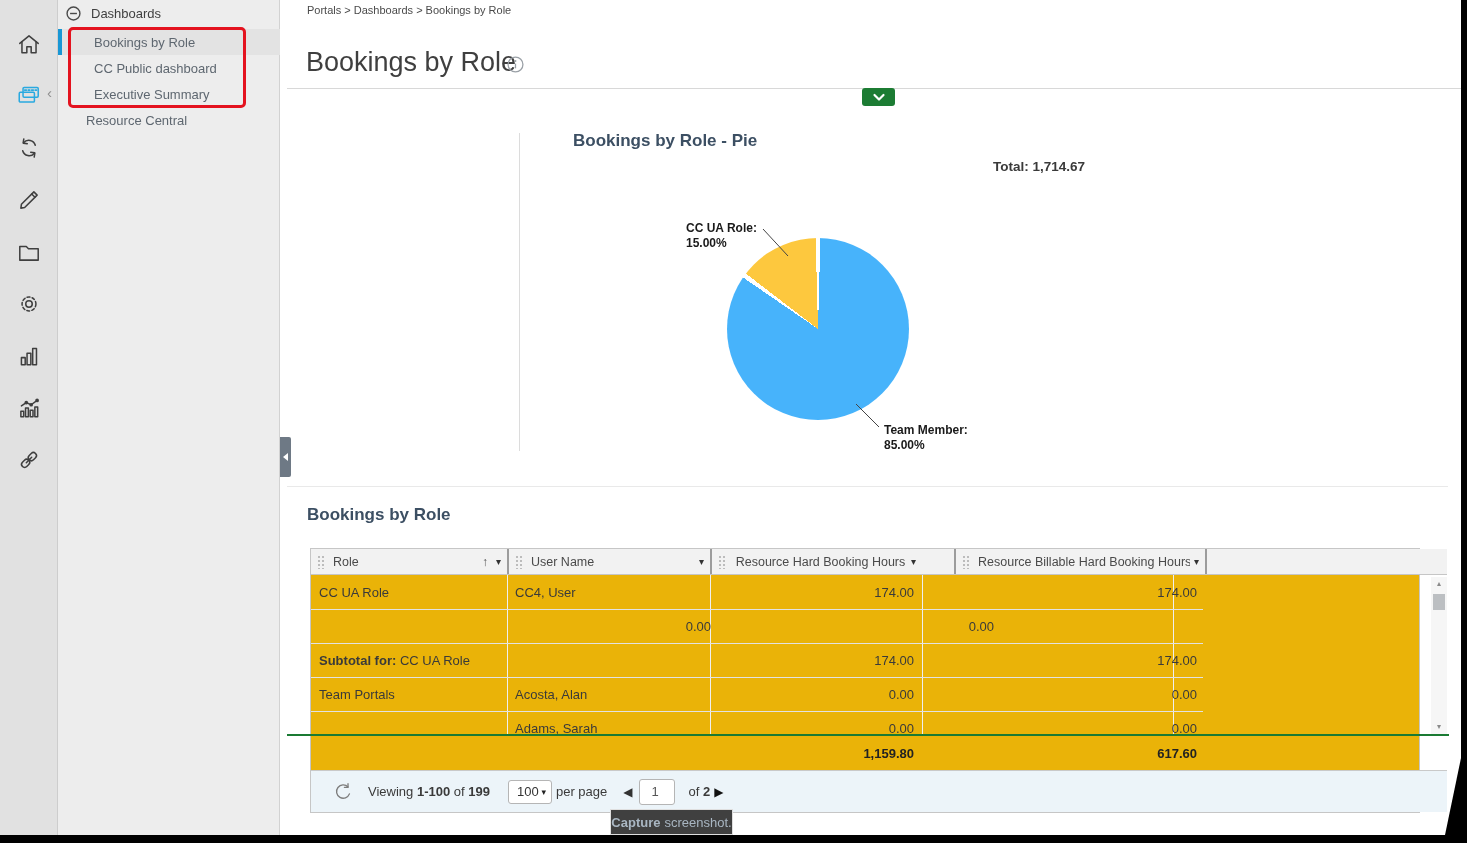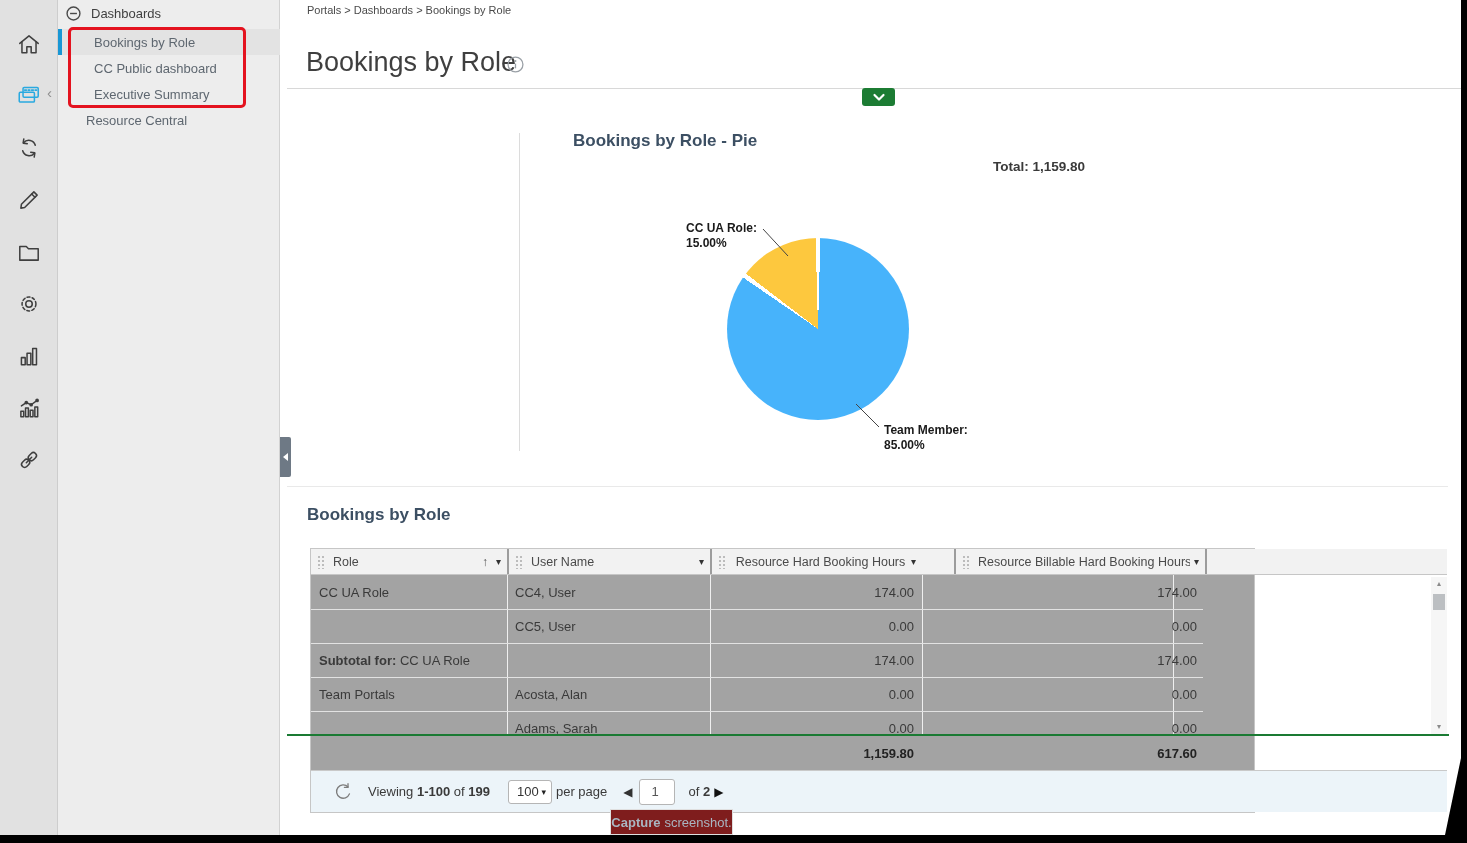--- a/index.html
+++ b/index.html
@@ -51,21 +51,21 @@
       #ffffff 358.5deg 360deg);
   }
   .pie-callout { font-size:12px; font-weight:700; color:#1a1a1a; line-height:15px; }
   .callout-1 { left:686px; top:221px; }
   .callout-2 { left:884px; top:423px; }
   .connector-svg { left:519px; top:130px; width:580px; height:330px; pointer-events:none; }
   .chart-bottom-line { left:287px; top:486px; width:1161px; height:1px; background:#e9e9e9; }
 
   
   .section-title { left:307px; top:505px; font-size:17px; font-weight:700; color:#3c4f63; }
-  .grid { left:310px; top:548px; width:945px; height:265px; border:1px solid #c6c6c6; background:#a3a3a3;padding-left:6px; }
+  .grid { left:310px; top:548px; width:1110px; height:265px; border:1px solid #c6c6c6; background:#eab308;padding-left:6px; }
   .thead { position:absolute; left:0; top:0; width:1136px; height:26px; background:#f2f2f2; border-bottom:1px solid #c6c6c6; display:flex; }
   .th { position:relative; display:flex; align-items:center; padding:0 6px; font-size:12.5px; color:#4a4a4a; }
   .th + .th { border-left:2px solid #9c9c9c; }
   .th .dots { width:8px; height:15px; margin-right:8px; flex:none;
     background-image:radial-gradient(#bcbcbc 1px, transparent 1.1px); background-size:4px 4px; background-position:0 1px; }
   .th .lbl { flex:1; white-space:nowrap; overflow:hidden; }
   .th .lbl.center { text-align:center; }
   .th .sort { font-size:12px; color:#555; margin:0 4px 0 2px; }
   .th .caret { font-size:10px; color:#333; margin-left:4px; flex:none; }
   .c1 { width:196px; } .c2 { width:203px; } .c3 { width:212px; } .c4 { width:251px;margin-left:32px; } .c5 { flex:1; }
@@ -94,21 +94,21 @@
   .sel-box { margin-left:18px; width:44px; height:24px; background:#fff; border:1px solid #b5b5b5; border-radius:3px; display:flex; align-items:center; padding:0 5px 0 8px; }
   .sel-box .val { flex:1; font-size:13px; color:#333; }
   .sel-box .caret { font-size:9px; color:#222; }
   .perpage { margin-left:4px; }
   .pg-prev { margin-left:16px; font-size:12px; color:#333; }
   .pg-input { margin-left:6px; width:36px; height:26px; border:1px solid #b5b5b5; border-radius:3px; background:#fff; font-family:"Liberation Sans",sans-serif; font-size:13px; color:#555; padding-left:12px; }
   .pg-of { margin-left:14px; }
   .pg-next { margin-left:4px; font-size:12px; color:#111; }
 
   
-  .capture-tip { left:610px; top:809px; width:123px; height:26px; background:#7f1d1d; border:1px solid #dfdfdf; display:flex; align-items:center; justify-content:center; font-size:13px; color:#a9b6c2; }
+  .capture-tip { left:610px; top:809px; width:123px; height:26px; background:#404040; border:1px solid #dfdfdf; display:flex; align-items:center; justify-content:center; font-size:13px; color:#a9b6c2; }
   .capture-tip b { font-weight:700; margin-right:4px; }
   .collapse-handle { left:280px; top:437px; width:11px; height:40px; background:#6e7985; border-radius:0 2px 2px 0; display:flex; align-items:center; justify-content:center; }
   .collapse-handle .tri { width:0; height:0; border-top:4px solid transparent; border-bottom:4px solid transparent; border-right:5px solid #fff; }
   .bar-bottom { left:0; top:835px; width:1467px; height:8px; background:#000; z-index:9; }
   .bar-right { left:1461px; top:0; width:6px; height:843px; background:#000; z-index:9; }
   .bar-wedge { left:1445px; top:758px; width:16px; height:77px; background:#000; z-index:9; clip-path:polygon(100% 0, 100% 100%, 0 100%); }
 </style>
 </head>
 <body>
 
@@ -217,21 +217,21 @@
   </div>
   <div class="abs hdr-line"></div>
   <div class="abs green-btn">
     <svg width="14" height="9" viewBox="0 0 14 9">
         <polyline points="2.5,2 7,6.5 11.5,2" fill="none" stroke="#ffffff" stroke-width="2.2" stroke-linecap="round" stroke-linejoin="round"></polyline>
       </svg>
   </div>
 
   <div class="abs chart-left-border"></div>
   <div class="abs chart-title">Bookings by Role - Pie</div>
-  <div class="abs chart-total">Total: 1,159.80</div>
+  <div class="abs chart-total">Total: 1,714.67</div>
   <div class="abs pie"></div>
   <svg class="abs connector-svg">
     <line x1="244" y1="99" x2="269" y2="126" stroke="#444" stroke-width="1"></line>
     <line x1="337" y1="274" x2="360" y2="297" stroke="#444" stroke-width="1"></line>
   </svg>
   <div class="abs pie-callout callout-1">
     <div>CC UA Role:</div>
     <div>15.00%</div>
   </div>
   <div class="abs pie-callout callout-2">
@@ -289,23 +289,20 @@
         <div class="td c4 num">
             <span>174.00</span>
           </div>
       </div>
       <div class="row-sep" style="top:34px"></div>
 
       <div class="tr" style="top:34px">
         <div class="td c1">
             <span class="pre"></span>
             <span></span>
-          </div>
-        <div class="td c2">
-            <span>CC5, User</span>
           </div>
         <div class="td c3 num">
             <span>0.00</span>
           </div>
         <div class="td c4 num">
             <span>0.00</span>
           </div>
       </div>
       <div class="row-sep" style="top:68px"></div>
 

